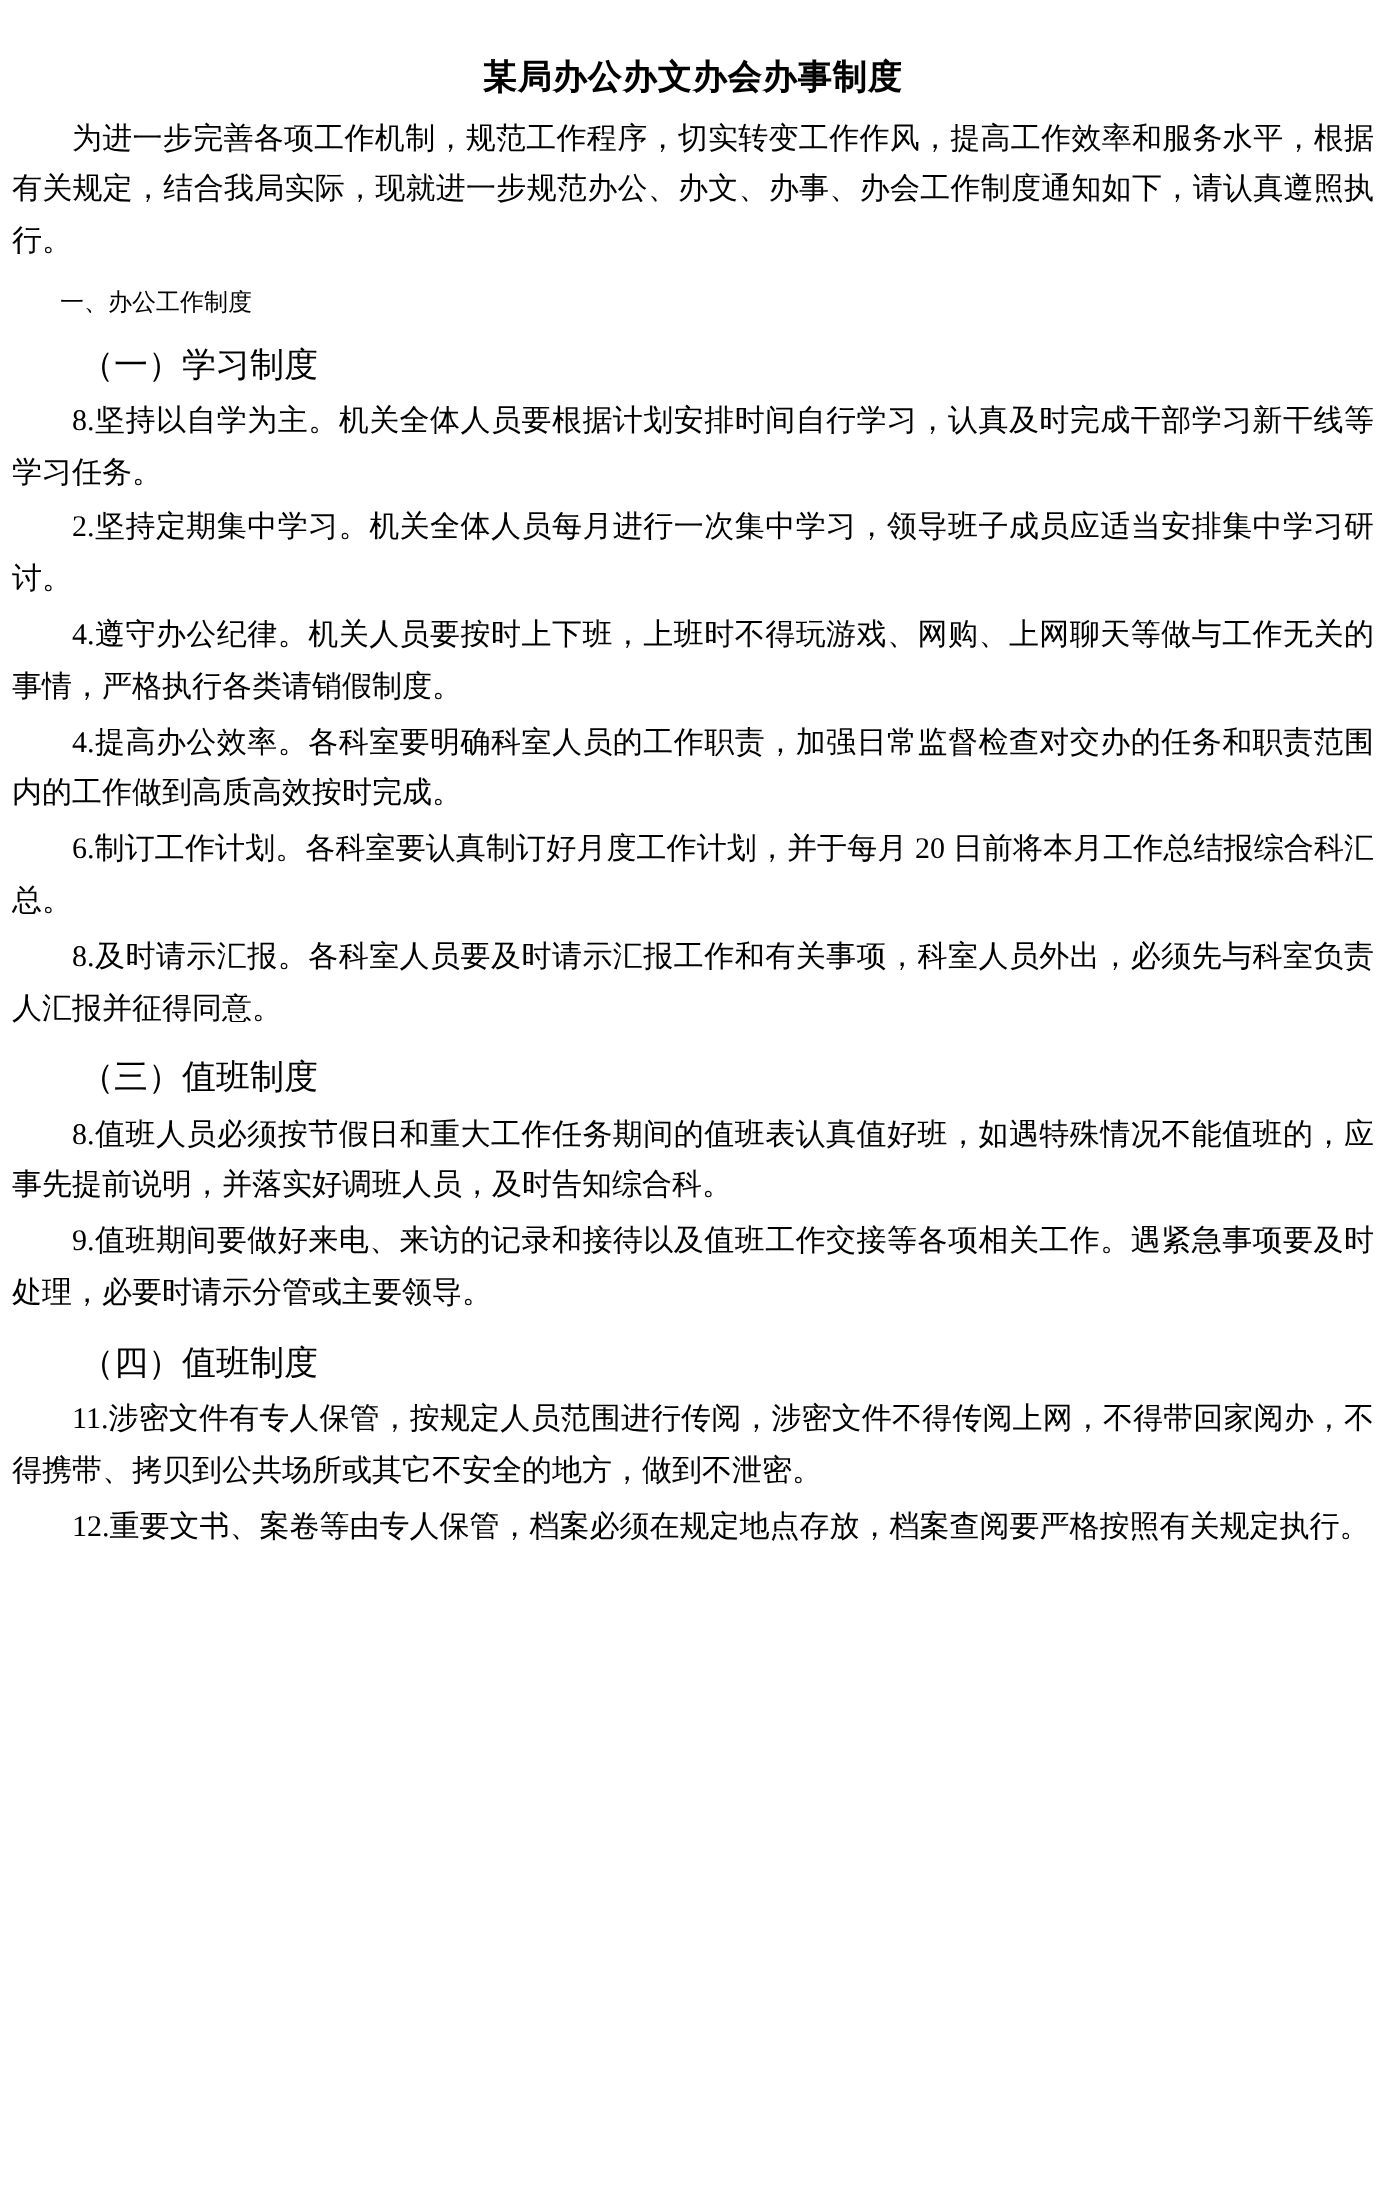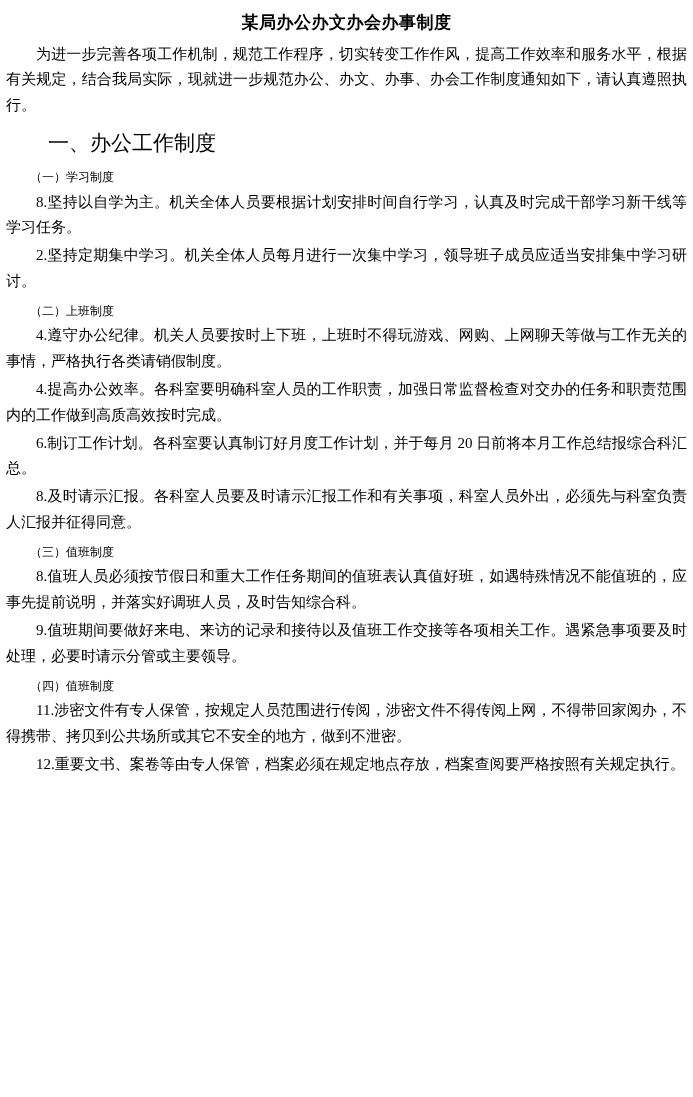--- a/index.html
+++ b/index.html
@@ -9,50 +9,50 @@
   }
   body {
     width: 693px;
     font-family: "Liberation Serif", "DejaVu Serif", serif;
     color: #000000;
   }
   .page {
     width: 693px;
     min-height: 1097px;
     box-sizing: border-box;
-    padding: 8px 4px 0 4px;
+    padding: 24px 4px 0 4px;
     overflow: hidden;
   }
   .doc-title {
     text-align: center;
     font-size: 17px;
     font-weight: bold;
     line-height: 1.5;
     margin: 2px 0 6px 0;
     letter-spacing: 0.5px;
   }
   .para {
     font-size: 15px;
     line-height: 1.72;
     text-align: justify;
     text-justify: inter-ideograph;
     margin: 0 0 2px 0;
     text-indent: 2em;
     padding: 0 2px;
   }
   .heading {
-    font-size: 21px;
+    font-size: 12px;
     line-height: 1.72;
     margin: 6px 0 2px 0;
     text-indent: 2em;
     font-weight: normal;
     padding: 0 2px;
   }
   .subheading {
-    font-size: 12px;
+    font-size: 17px;
     line-height: 1.72;
     margin: 6px 0 2px 0;
     text-indent: 2em;
     padding: 0 2px;
   }
   .clip-last {
     max-height: 26px;
     overflow: hidden;
   }
 </style>
@@ -65,21 +65,20 @@
 
   <p class="para">为进一步完善各项工作机制，规范工作程序，切实转变工作作风，提高工作效率和服务水平，根据有关规定，结合我局实际，现就进一步规范办公、办文、办事、办会工作制度通知如下，请认真遵照执行。</p>
 
   <p class="heading">一、办公工作制度</p>
 
   <p class="subheading">（一）学习制度</p>
 
   <p class="para">8.坚持以自学为主。机关全体人员要根据计划安排时间自行学习，认真及时完成干部学习新干线等学习任务。</p>
   <p class="para">2.坚持定期集中学习。机关全体人员每月进行一次集中学习，领导班子成员应适当安排集中学习研讨。</p>
 
-  <p class="subheading">（二）上班制度</p>
 
   <p class="para">4.遵守办公纪律。机关人员要按时上下班，上班时不得玩游戏、网购、上网聊天等做与工作无关的事情，严格执行各类请销假制度。</p>
   <p class="para">4.提高办公效率。各科室要明确科室人员的工作职责，加强日常监督检查对交办的任务和职责范围内的工作做到高质高效按时完成。</p>
   <p class="para">6.制订工作计划。各科室要认真制订好月度工作计划，并于每月 20 日前将本月工作总结报综合科汇总。</p>
   <p class="para">8.及时请示汇报。各科室人员要及时请示汇报工作和有关事项，科室人员外出，必须先与科室负责人汇报并征得同意。</p>
 
   <p class="subheading">（三）值班制度</p>
 
   <p class="para">8.值班人员必须按节假日和重大工作任务期间的值班表认真值好班，如遇特殊情况不能值班的，应事先提前说明，并落实好调班人员，及时告知综合科。</p>
   <p class="para">9.值班期间要做好来电、来访的记录和接待以及值班工作交接等各项相关工作。遇紧急事项要及时处理，必要时请示分管或主要领导。</p>

